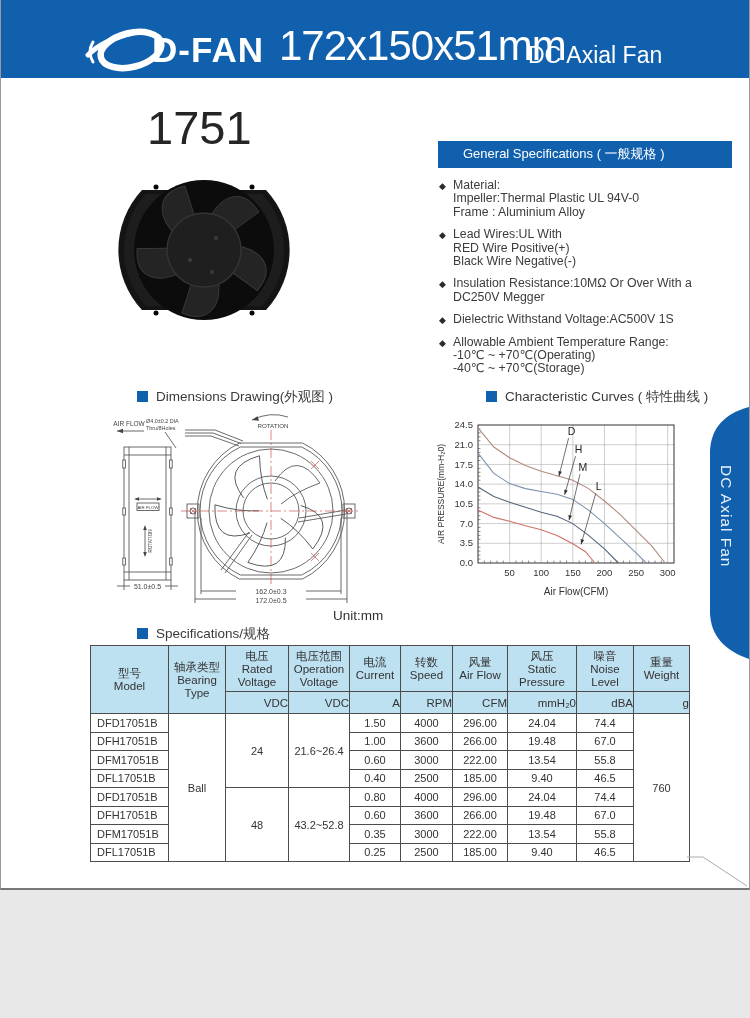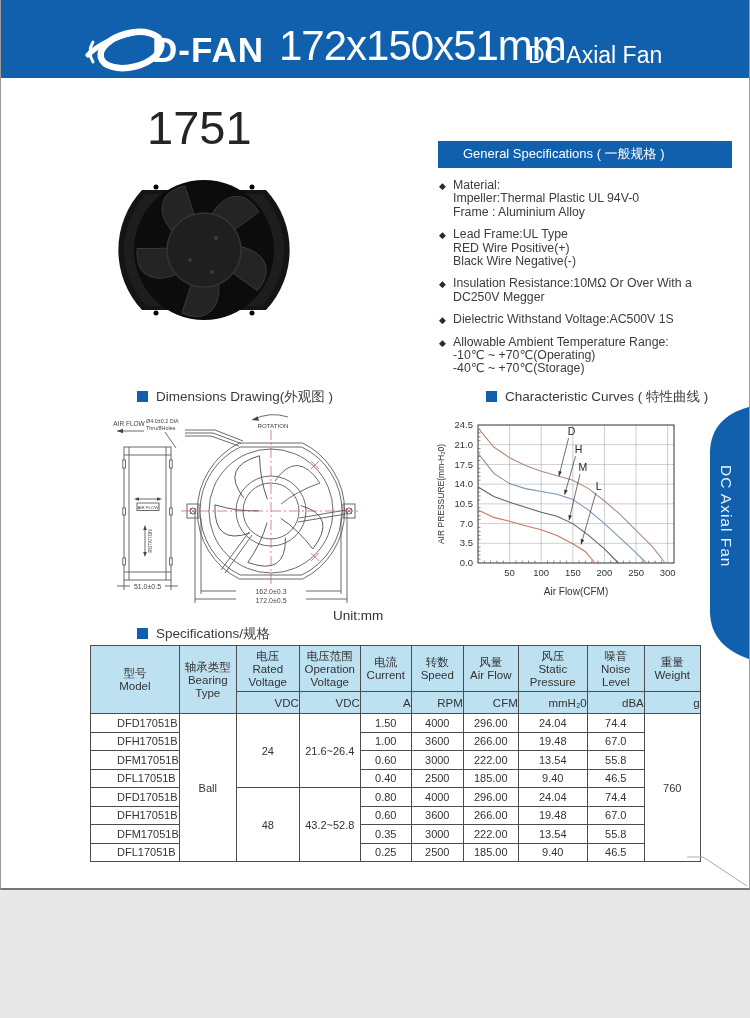--- a/index.html
+++ b/index.html
@@ -42,21 +42,21 @@
   .spec-table{position:absolute;left:89px;top:645px;border-collapse:collapse;table-layout:fixed;}
   .spec-table th,.spec-table td{border:1px solid #4c4c4c;text-align:center;padding:0;color:#333;}
   .spec-table thead th{background:#bee1f2;font-weight:400;}
   .spec-table .zh{font-size:11.5px;line-height:14px;}
   .spec-table .en{font-size:11.5px;line-height:13px;}
   .spec-table tr.hdr-main{height:46px;}
   .spec-table tr.hdr-unit{height:22px;}
   .spec-table tr.hdr-unit th{font-size:11.5px;text-align:right;}
   .spec-table tbody tr{height:18.5px;}
   .spec-table tbody td{font-size:11px;}
-  .spec-table tbody td.model{text-align:left;padding-left:26px;}
+  .spec-table tbody td.model{text-align:left;padding-left:6px;}
   
   .site{position:absolute;left:594px;top:977px;font-size:11.5px;color:#8a8a8a;}
   .page-badge{position:absolute;left:679px;top:974px;background:#151515;color:#fff;font-size:12.5px;font-weight:normal;padding:1px 8px 2px 8px;}
   .corner-line{position:absolute;right:0;bottom:0;}
 </style>
 </head>
 <body>
 
 <div class="page">
 
@@ -99,21 +99,21 @@
     <div class="gs-bar">General Specifications ( 一般规格 )</div>
     <div class="gs-list" id="gs-list">
         <div class="gs-item">
           <span class="bullet">◆</span>
           <div>Material:</div>
           <div>Impeller:Thermal Plastic UL 94V-0</div>
           <div>Frame : Aluminium Alloy</div>
         </div>
         <div class="gs-item">
           <span class="bullet">◆</span>
-          <div>Lead Frame:UL Type</div>
+          <div>Lead Wires:UL With</div>
           <div>RED Wire Positive(+)</div>
           <div>Black Wire Negative(-)</div>
         </div>
         <div class="gs-item">
           <span class="bullet">◆</span>
           <div>Insulation Resistance:10MΩ Or Over With a</div>
           <div>DC250V Megger</div>
         </div>
         <div class="gs-item">
           <span class="bullet">◆</span>

